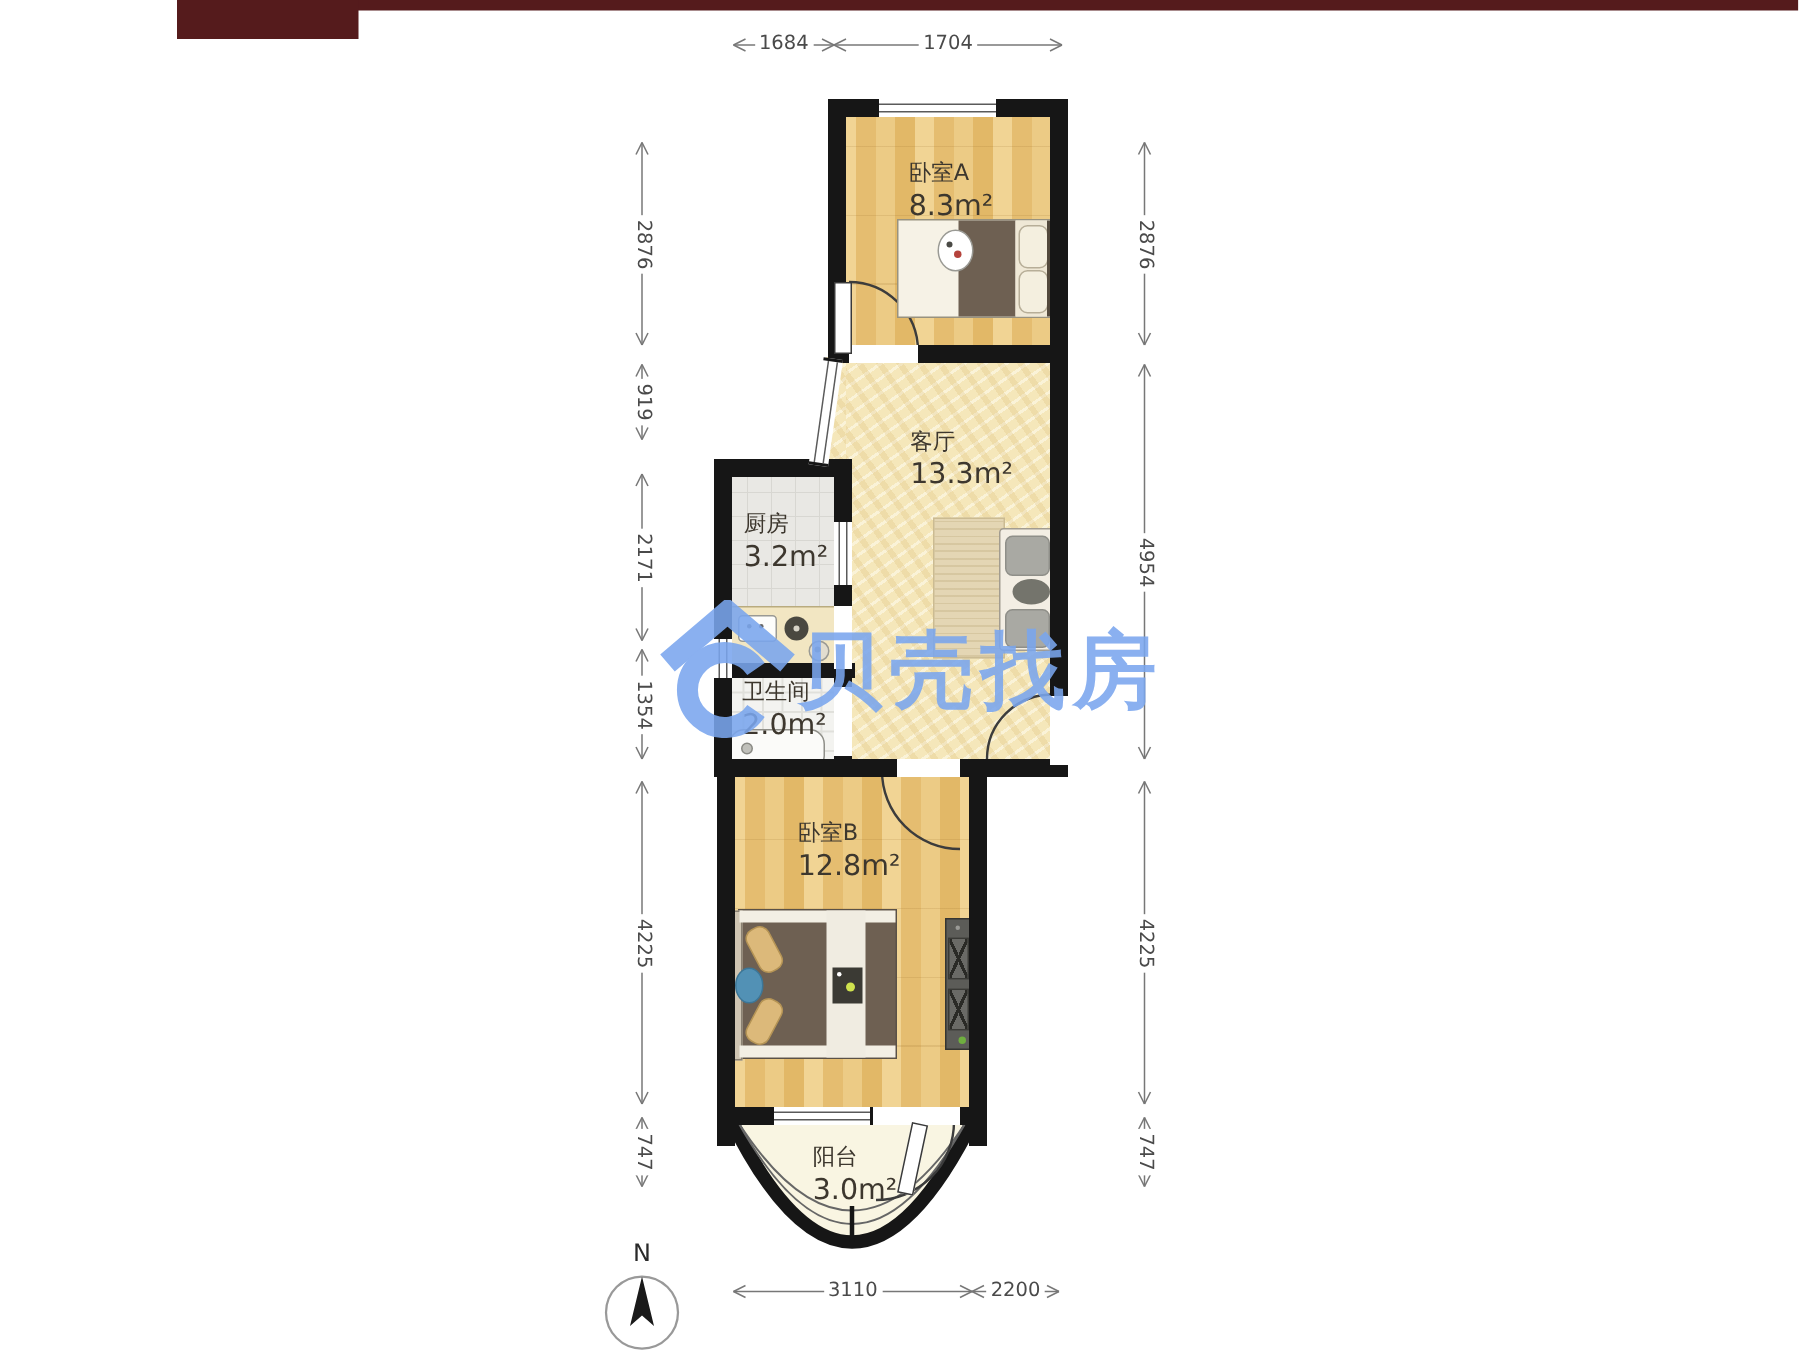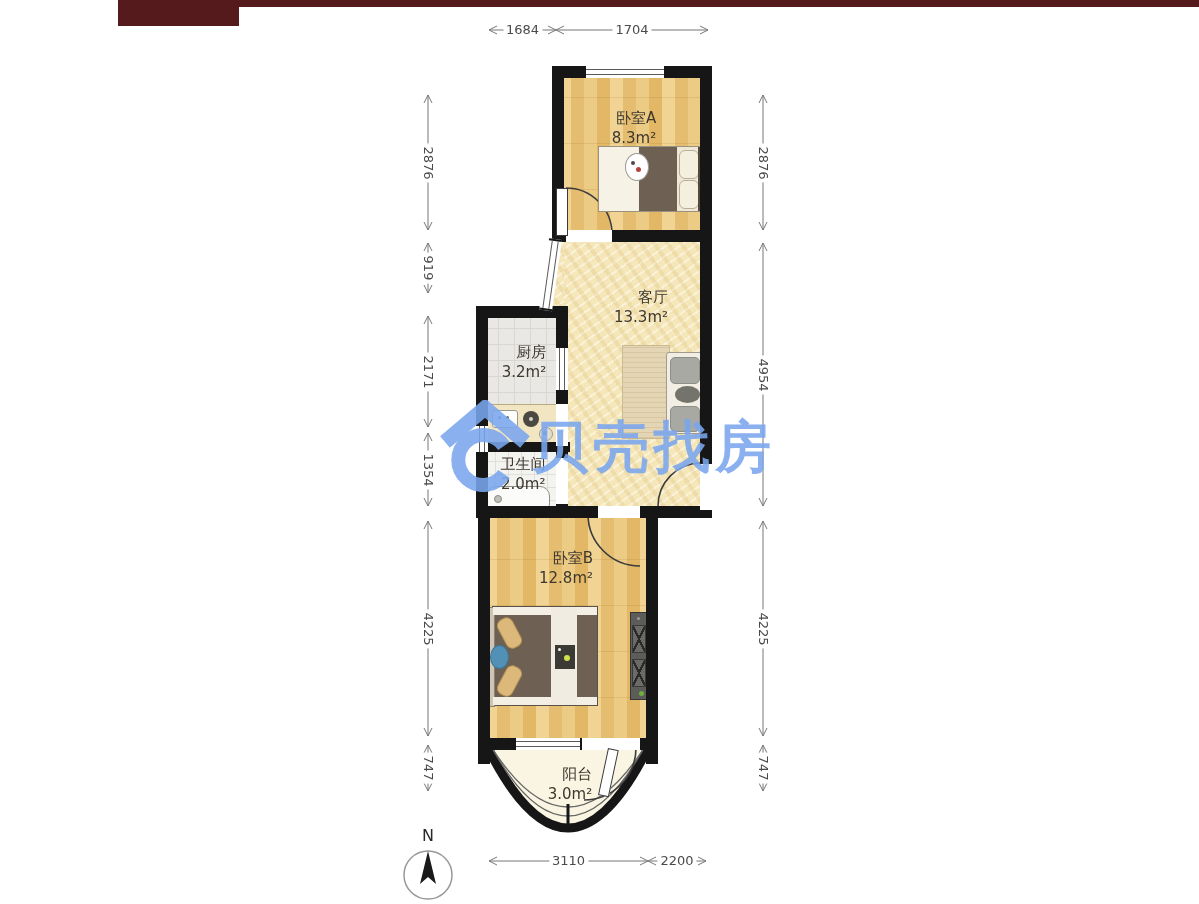--- a/index.html
+++ b/index.html
@@ -42,23 +42,23 @@
   .win-v::before,.win-v::after{content:"";position:absolute;top:0;bottom:0;width:1px;background:#5a5a5a;}
   .win-v::before{left:3px}.win-v::after{right:3px}
   .leaf{position:absolute;background:#fff;border:1.5px solid #3a3a3a;z-index:11;}
   
   .furn{position:absolute;z-index:6;}
   .x-panel{position:absolute;border:1px solid #3a3a36;
     background:
       linear-gradient(to bottom right, transparent 45%, #2a2a26 45% 55%, transparent 55%),
       linear-gradient(to bottom left, transparent 45%, #2a2a26 45% 55%, transparent 55%), #6a6a66;}
   
-  .room-label{position:absolute;transform:translate(-50%,-50%);text-align:right;z-index:12;color:#3d372e;line-height:1.35;}
+  .room-label{position:absolute;transform:translate(-50%,-50%);text-align:left;z-index:12;color:#3d372e;line-height:1.35;}
   .room-name{font-size:15px;}
-  .room-area{font-size:15px;}
+  .room-area{font-size:19px;}
   .dim-label{position:absolute;transform:translate(-50%,-50%);background:#fff;font-size:13px;color:#4a4a4a;
              padding:0 3px;z-index:6;white-space:nowrap;line-height:1.1;}
   .dim-label.v{transform:translate(-50%,-50%) rotate(90deg);padding:0 3px;}
   .compass-n{position:absolute;transform:translate(-50%,-50%);font-size:16px;color:#2a2a2a;z-index:6;}
   
   #watermark{position:absolute;left:440px;top:400px;width:360px;height:100px;z-index:40;opacity:.88;}
   #wm-text{position:absolute;left:92px;top:10px;font-size:56px;font-weight:bold;color:#7aa6ee;
            letter-spacing:5px;white-space:nowrap;}
   svg{display:block;}
   #overlay{position:absolute;left:0;top:0;z-index:5;}

